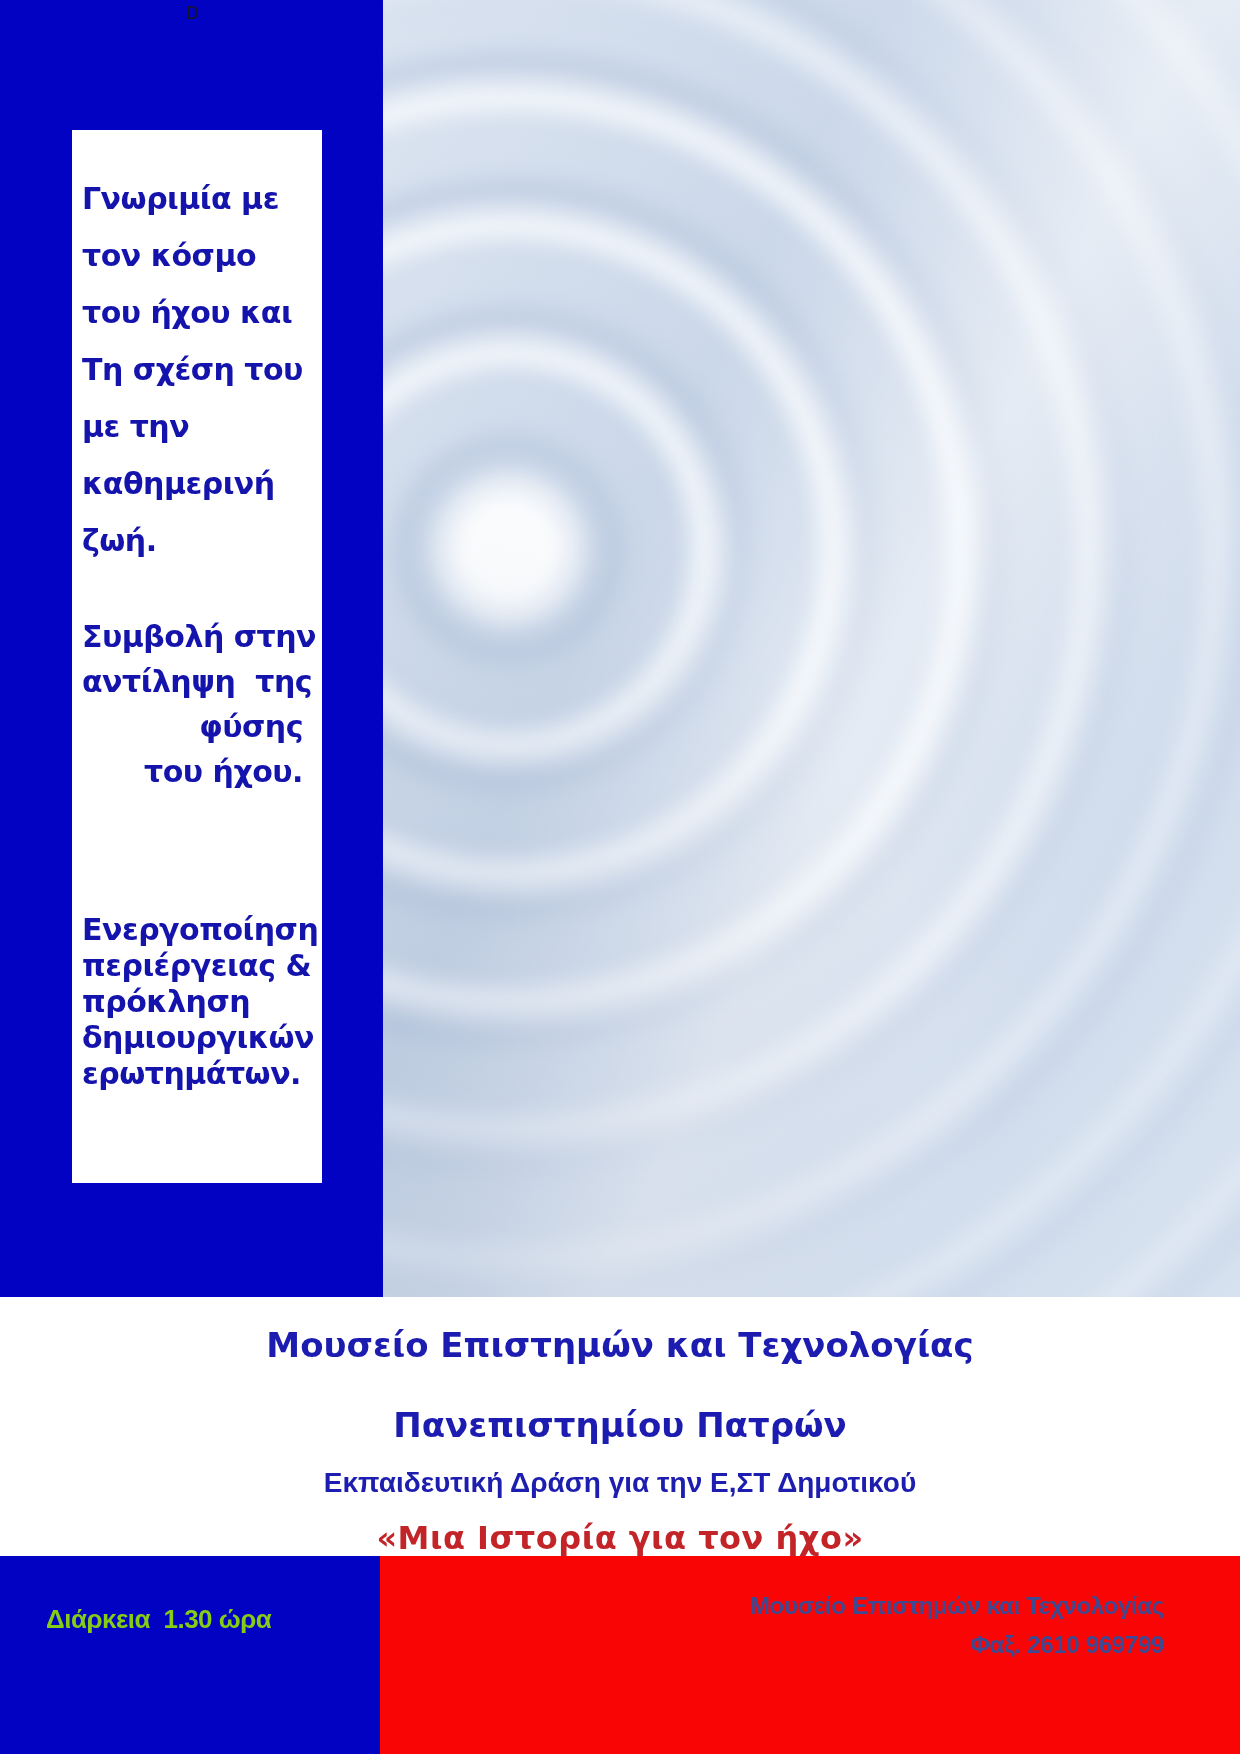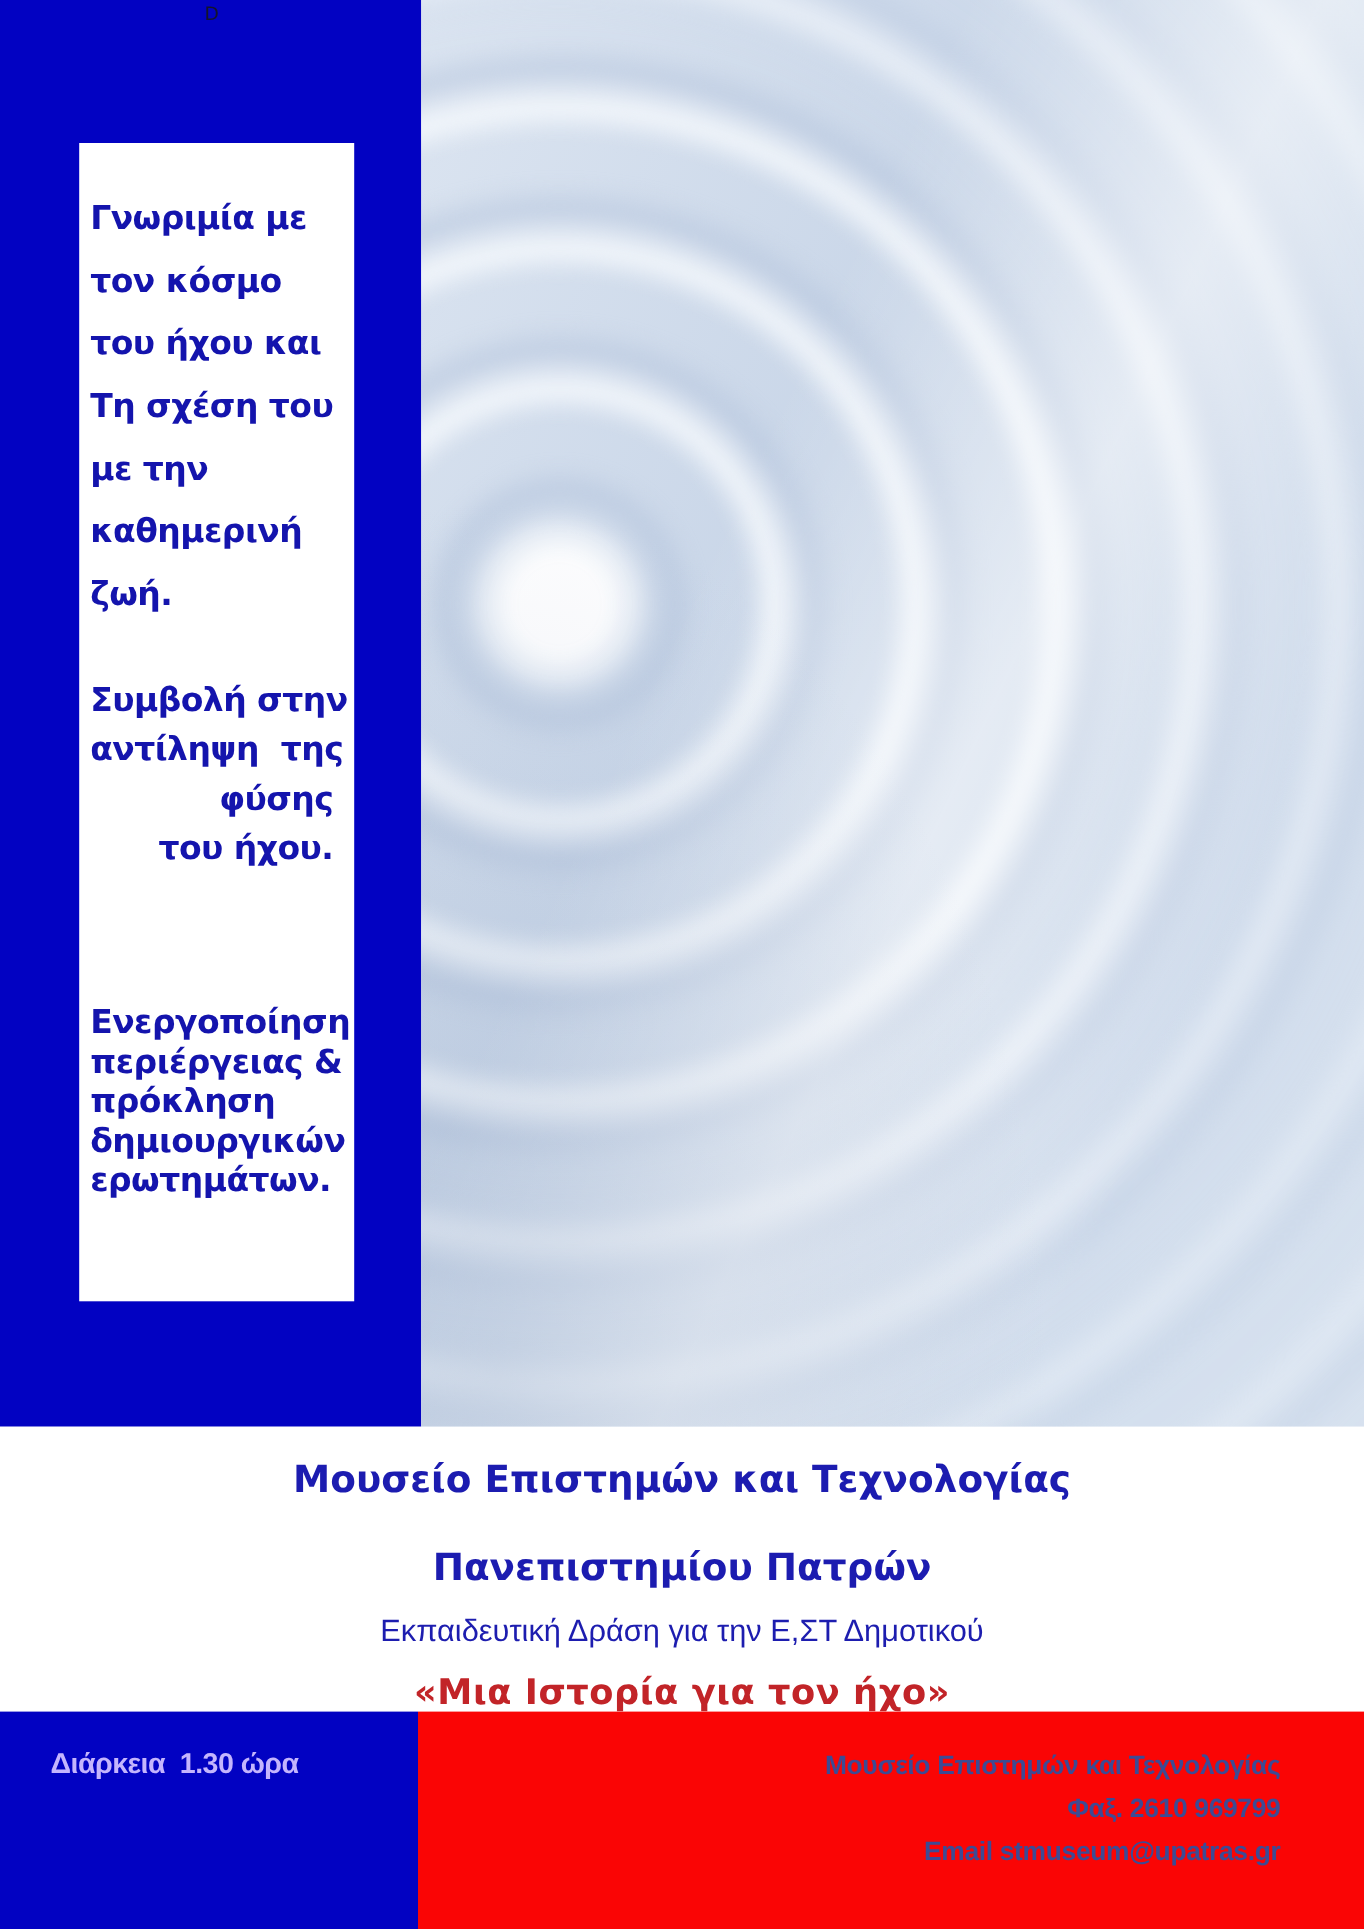--- a/index.html
+++ b/index.html
@@ -49,32 +49,32 @@
       linear-gradient(115deg, rgba(255,255,255,0) 34%, rgba(255,255,255,0.50) 56%, rgba(255,255,255,0) 78%);
   }
   
   .mid{
     position:absolute;left:0;top:1297px;width:1240px;height:259px;background:#ffffff;text-align:center;
   }
   .org{
     margin-top:8px;font-size:34px;font-weight:bold;color:#1c1cb0;line-height:80px;white-space:pre-line;
   }
   .subtitle{
-    margin-top:2px;font-size:28px;font-weight:400;color:#1d1daf;
+    margin-top:2px;font-size:28px;font-weight:700;color:#1d1daf;
     font-family:"Liberation Sans","DejaVu Sans",sans-serif;
   }
   .event{
     margin-top:20px;font-size:32px;font-weight:bold;color:#c22428;letter-spacing:0.5px;
   }
   
   .fblue{
     position:absolute;left:0;top:1556px;width:380px;height:198px;background:#0202c2;
   }
   .duration{
-    padding:32px 0 0 46px;color:#c4b5fd;font-weight:bold;font-size:26px;letter-spacing:-0.5px;white-space:pre;
+    padding:48px 0 0 46px;color:#84cc16;font-weight:bold;font-size:26px;letter-spacing:-0.5px;white-space:pre;
     font-family:"Liberation Sans","DejaVu Sans",sans-serif;
   }
   .fred{
     position:absolute;left:380px;top:1556px;width:860px;height:198px;background:#fa0505;
   }
   .contact{
     box-sizing:border-box;width:100%;padding:30px 76px 0 0;text-align:right;
     color:#3d4b94;font-weight:bold;font-size:24px;line-height:39px;letter-spacing:-0.3px;
     font-family:"Liberation Sans","DejaVu Sans",sans-serif;
   }
@@ -120,17 +120,16 @@
   </div>
 
   <div class="fblue">
     <div class="duration">Διάρκεια  1.30 ώρα</div>
   </div>
 
   <div class="fred">
     <div class="contact">
       <div>Μουσείο Επιστημών και Τεχνολογίας</div>
       <div>Φαξ. 2610 969799</div>
-      <div>Email stmuseum@upatras.gr</div>
     </div>
   </div>
 
 </div>
 
 </body></html>

